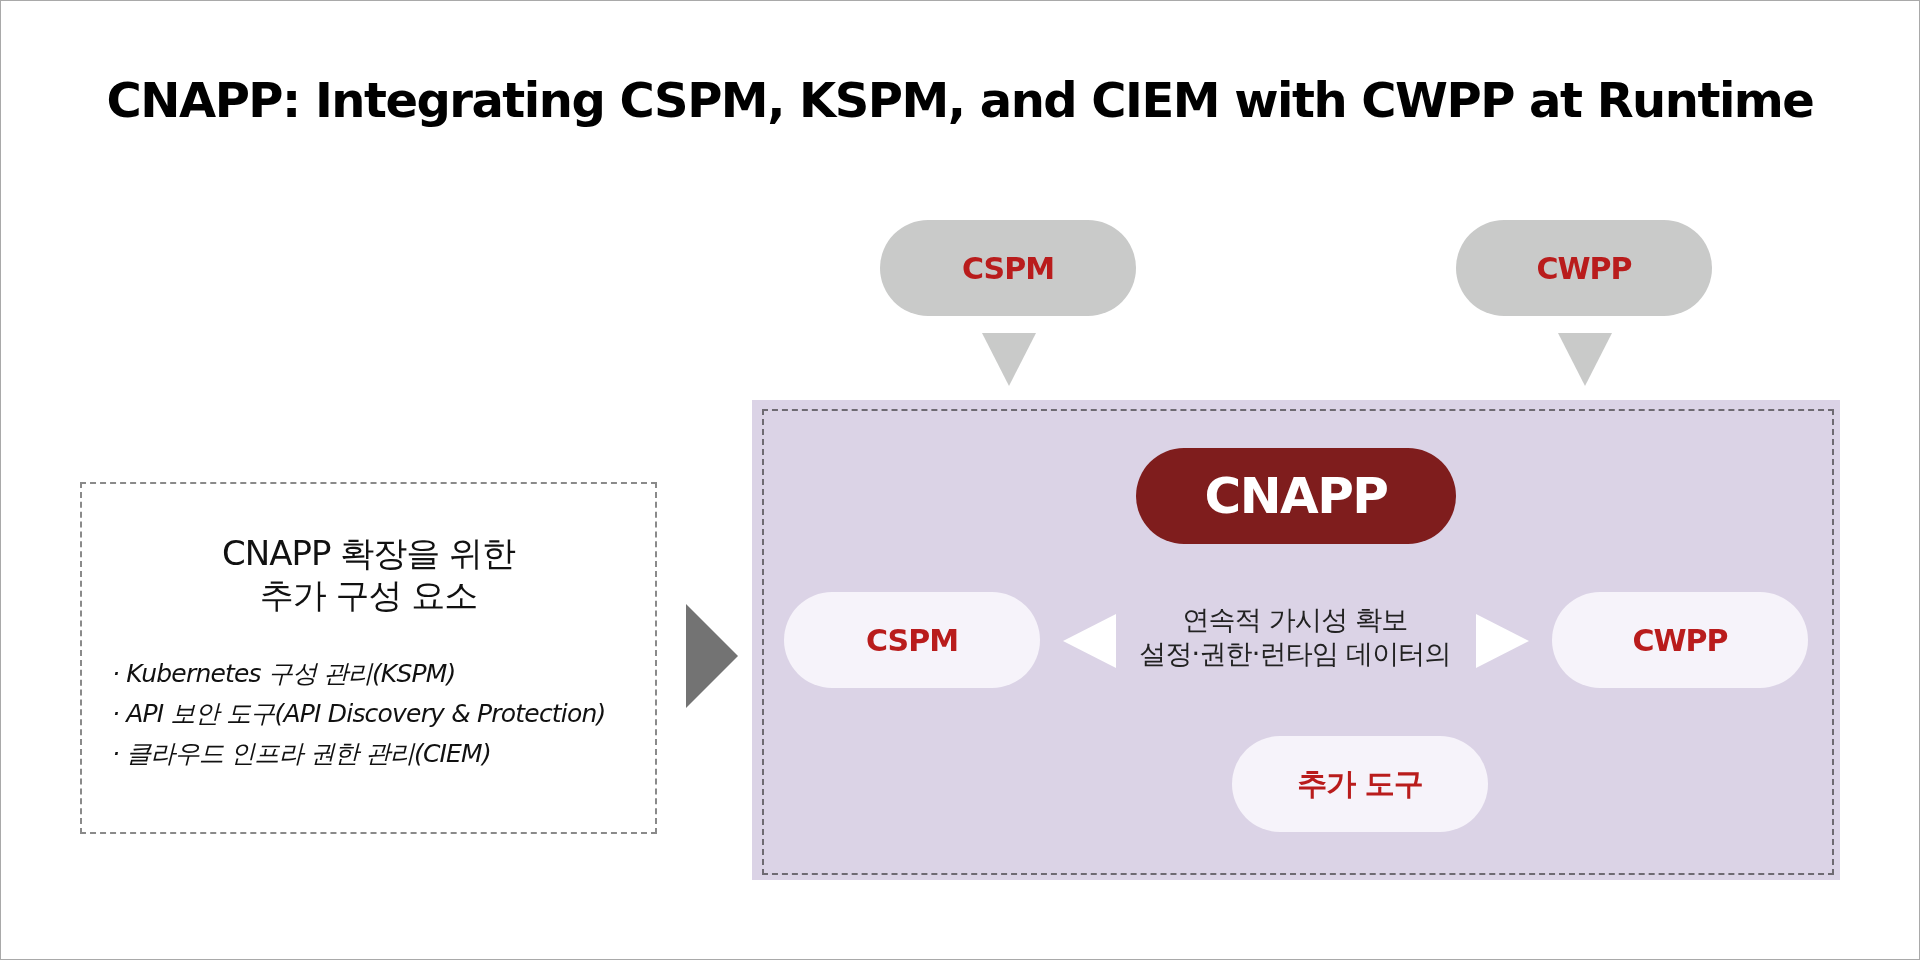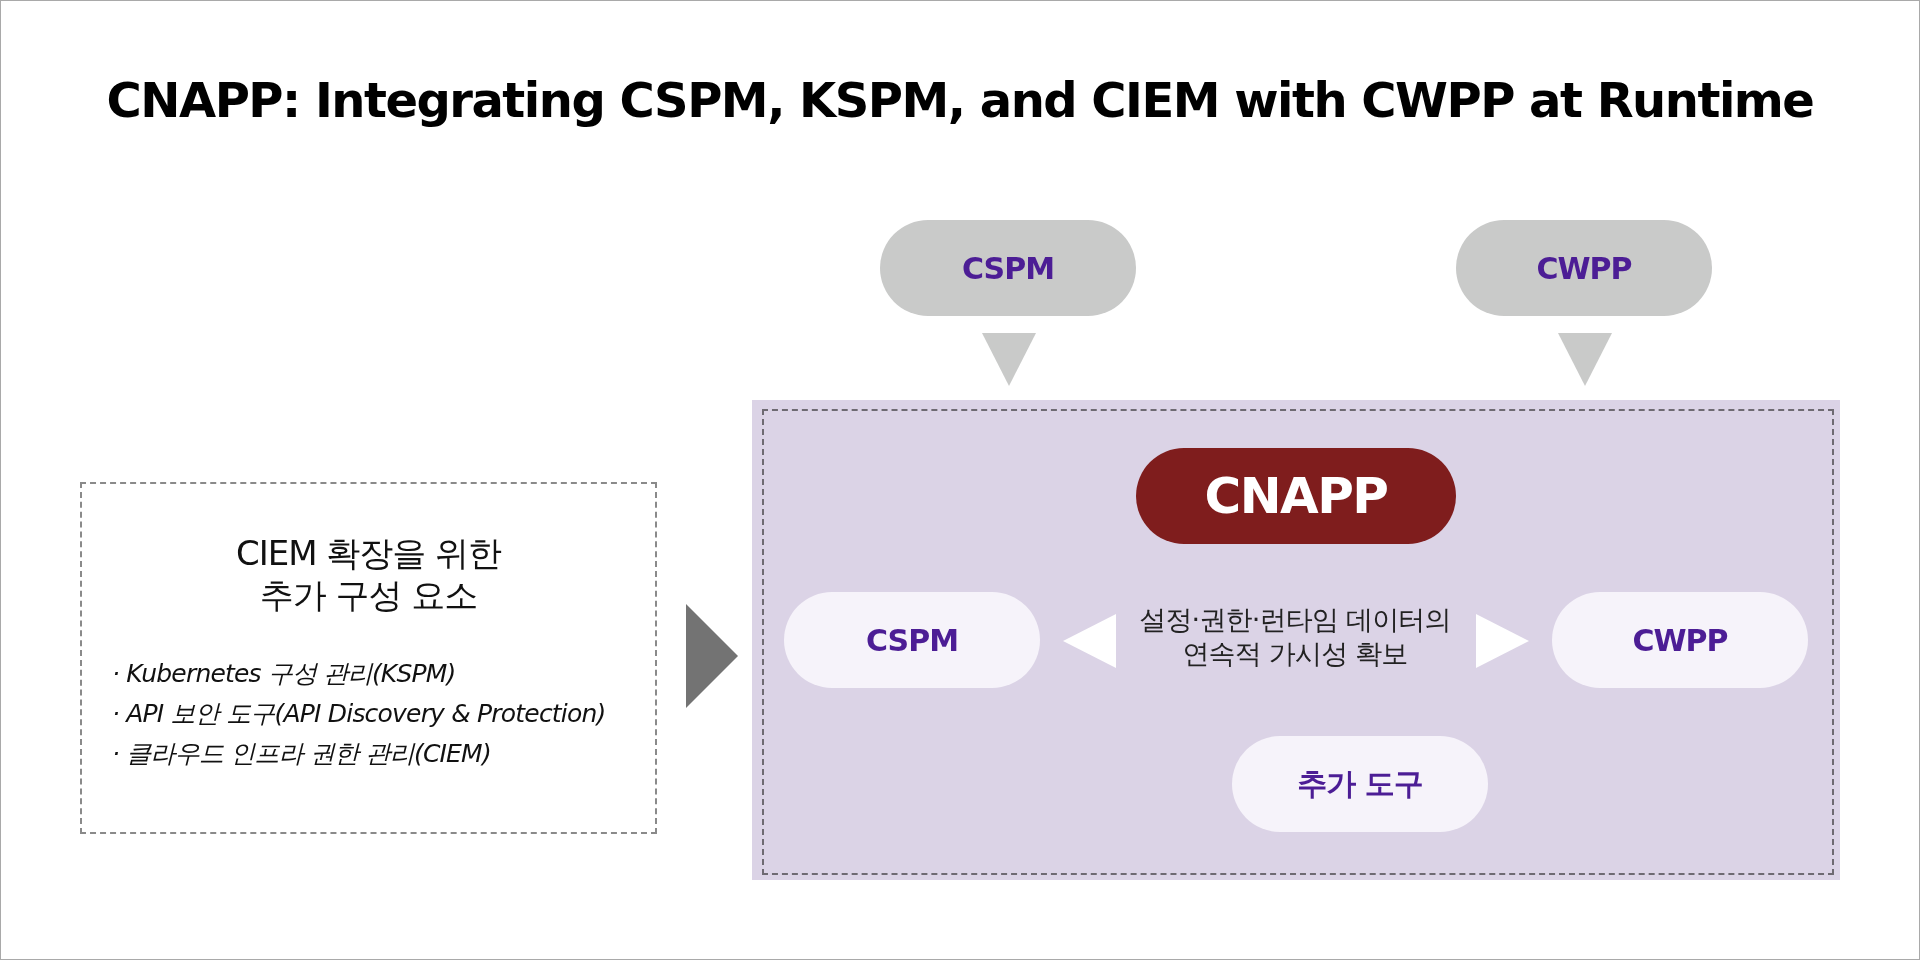--- a/index.html
+++ b/index.html
@@ -11,21 +11,21 @@
   .frame {
     position: absolute; left: 0; top: 0; width: 1918px; height: 958px;
     border: 1px solid #a9a9a9;
   }
   .title {
     position: absolute; left: 0; top: 72px; width: 1920px; text-align: center;
     font-size: 48px; font-weight: bold; color: #000; letter-spacing: -1.5px;
   }
   .pill {
     position: absolute; display: flex; align-items: center; justify-content: center;
-    border-radius: 48px; font-weight: bold; color: #4c1d95;
+    border-radius: 48px; font-weight: bold; color: #b91c1c;
   }
   .pill-gray { background: #c9cac9; width: 256px; height: 96px; font-size: 30px; letter-spacing: -1px; }
   .pill-light { background: #f6f3fa; width: 256px; height: 96px; font-size: 30px; letter-spacing: -1px; }
   .pill-purple { background: #7f1d1d; color: #fff; width: 320px; height: 96px; font-size: 50px; letter-spacing: -1.5px; }
   .tri { position: absolute; width: 0; height: 0; }
   .tri-down {
     border-left: 27px solid transparent; border-right: 27px solid transparent;
     border-top: 53px solid #c9cac9;
   }
   .tri-right-dark {
@@ -78,21 +78,21 @@
 </div>
 <div class="tri tri-down" style="left:982px; top:333px;"></div>
 
 <div class="pill pill-gray" style="left:1456px; top:220px;">
   <span>CWPP</span>
 </div>
 <div class="tri tri-down" style="left:1558px; top:333px;"></div>
 
 <div class="side-box">
   <div class="side-heading">
-    <div>CIEM 확장을 위한</div>
+    <div>CNAPP 확장을 위한</div>
     <div>추가 구성 요소</div>
   </div>
   <ul class="side-list">
     <li>Kubernetes 구성 관리(KSPM)</li>
     <li>API 보안 도구(API Discovery &amp; Protection)</li>
     <li>클라우드 인프라 권한 관리(CIEM)</li>
   </ul>
 </div>
 
 <div class="tri tri-right-dark" style="left:686px; top:604px;"></div>
@@ -104,22 +104,22 @@
   <span>CNAPP</span>
 </div>
 
 <div class="pill pill-light" style="left:784px; top:592px;">
   <span>CSPM</span>
 </div>
 
 <div class="tri tri-left-white" style="left:1063px; top:614px;"></div>
 
 <div class="center-text">
+  <div>연속적 가시성 확보</div>
   <div>설정·권한·런타임 데이터의</div>
-  <div>연속적 가시성 확보</div>
 </div>
 
 <div class="tri tri-right-white" style="left:1476px; top:614px;"></div>
 
 <div class="pill pill-light" style="left:1552px; top:592px;">
   <span>CWPP</span>
 </div>
 
 <div class="pill pill-light" style="left:1232px; top:736px;">
   <span>추가 도구</span>

